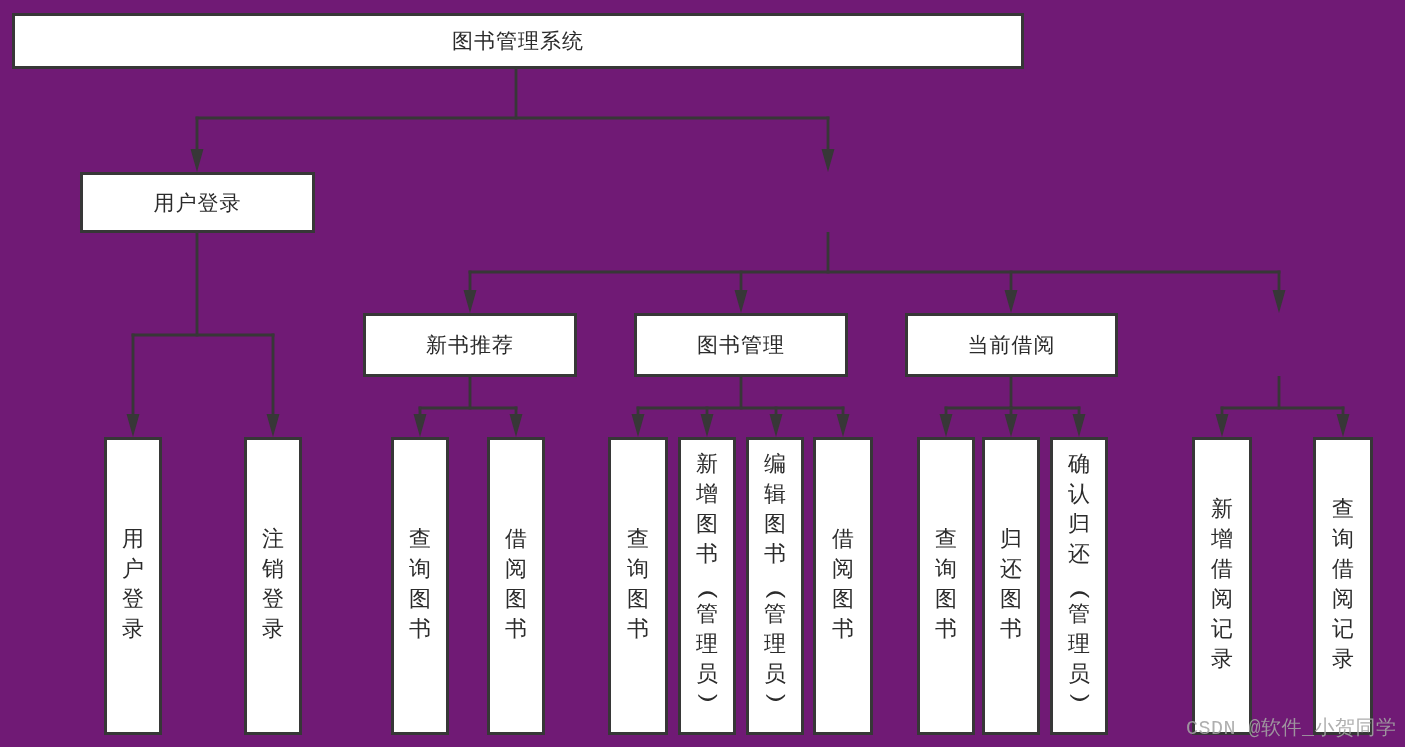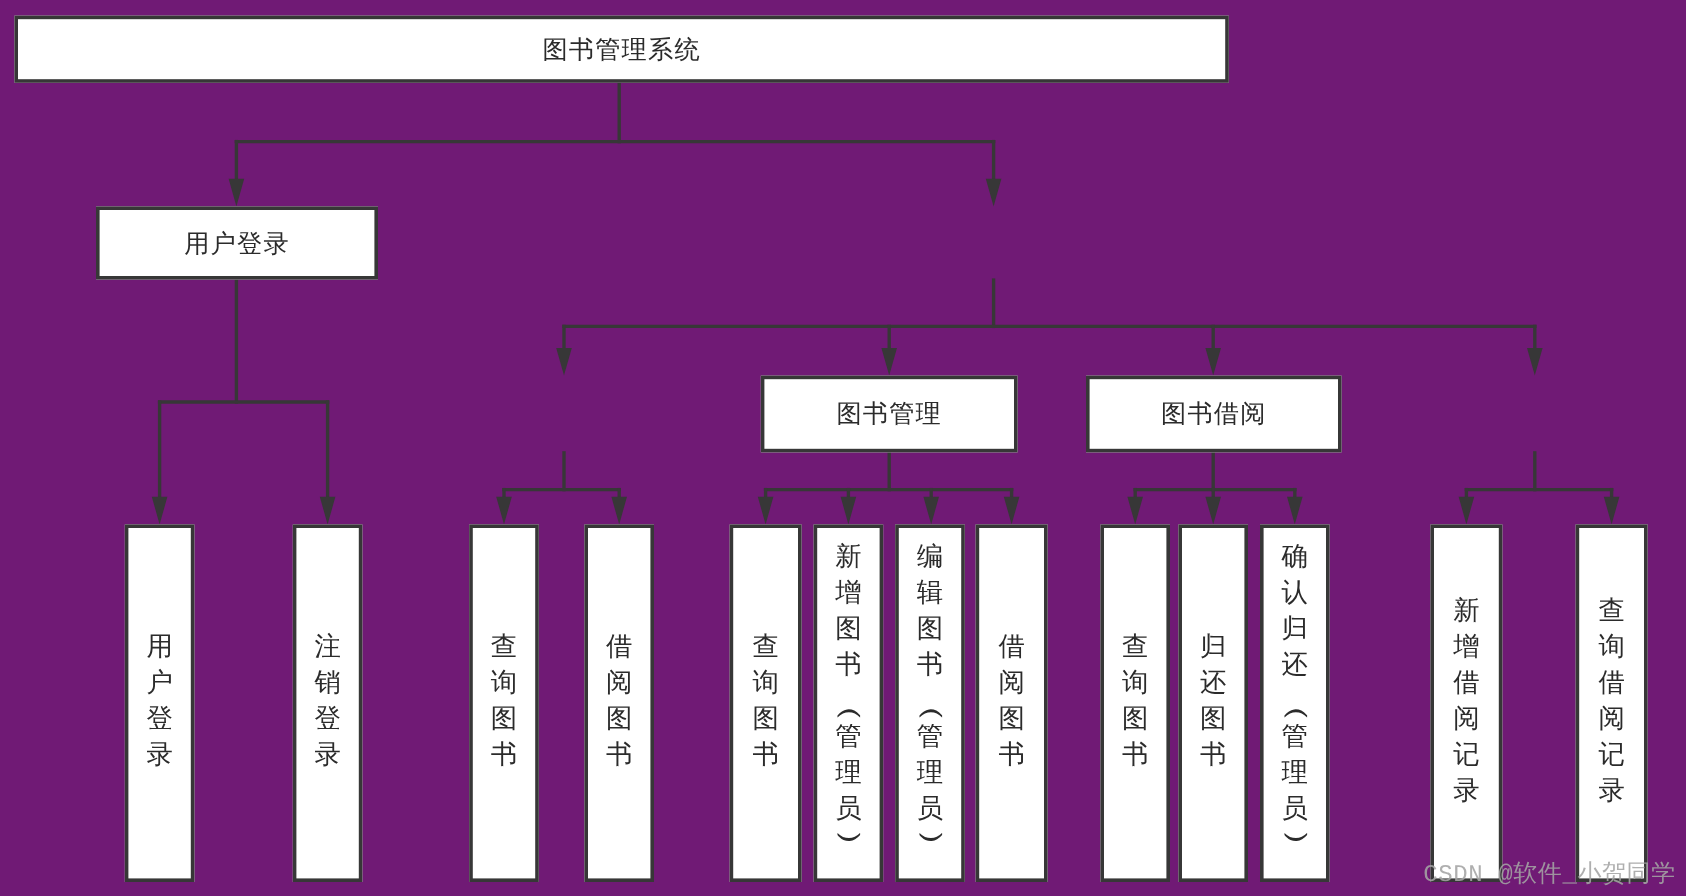--- a/index.html
+++ b/index.html
@@ -132,25 +132,28 @@
   </svg>
 
   <div class="node hnode root-node" style="left:12px; top:13px; width:1012px; height:56px;">
     <span>图书管理系统</span>
   </div>
 
   <div class="node hnode" style="left:80px; top:172px; width:235px; height:61px;">
     <span>用户登录</span>
   </div>
 
+  <div class="node hnode" style="left:363px; top:313px; width:214px; height:64px;">
+    <span>新书推荐</span>
+  </div>
   <div class="node hnode" style="left:634px; top:313px; width:214px; height:64px;">
     <span>图书管理</span>
   </div>
   <div class="node hnode" style="left:905px; top:313px; width:213px; height:64px;">
-    <span>图书借阅</span>
+    <span>当前借阅</span>
   </div>
 
   <div class="node vnode" style="left:104px; top:437px;">
     <span class="vlabel">
         <span class="vchar">用</span>
         <span class="vchar">户</span>
         <span class="vchar">登</span>
         <span class="vchar">录</span>
       </span>
   </div>

